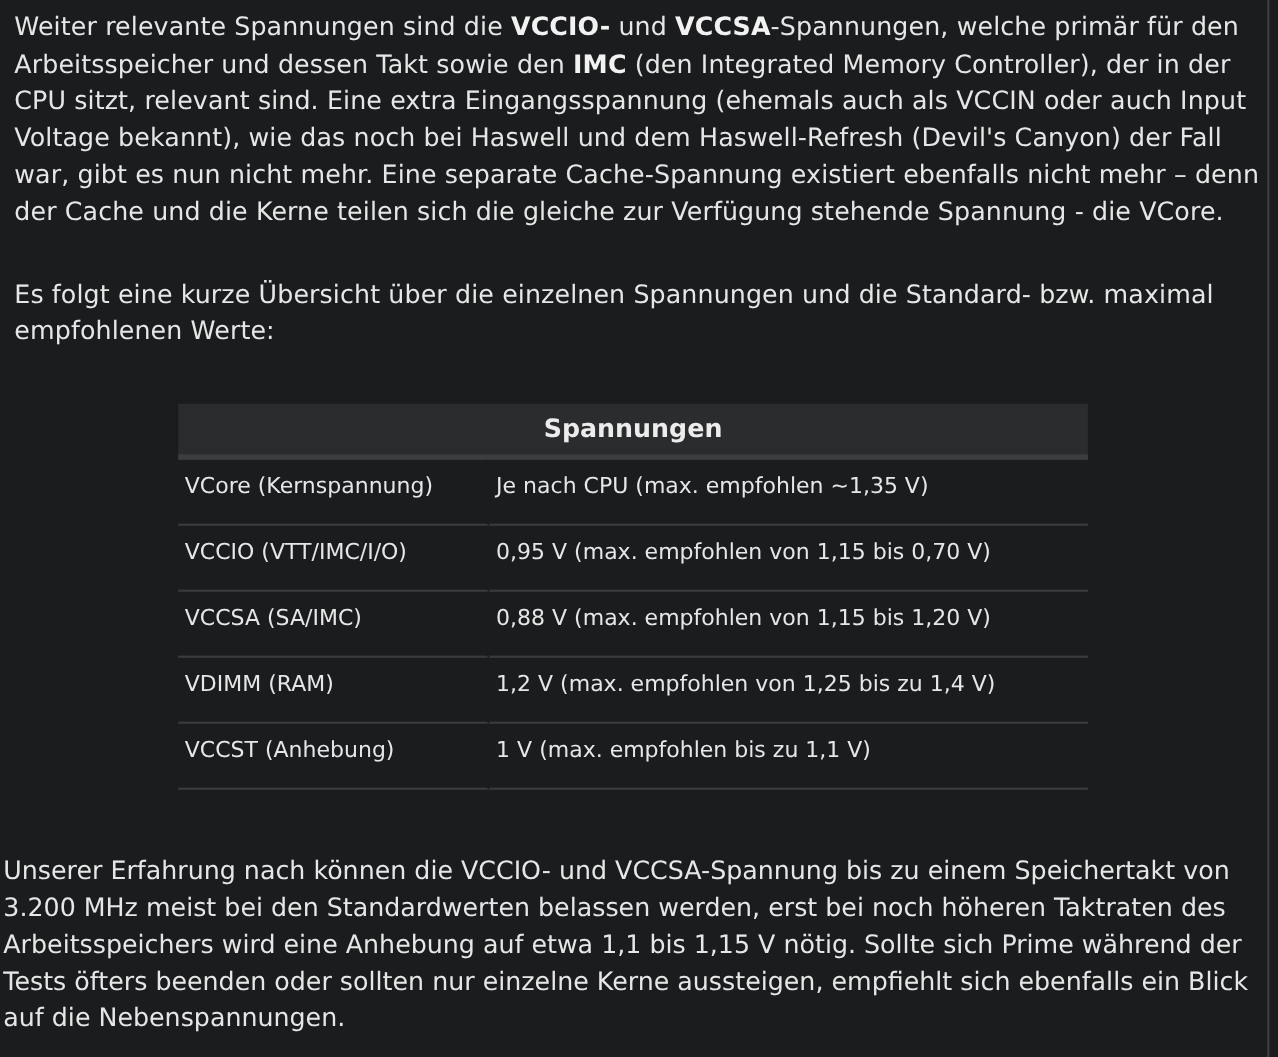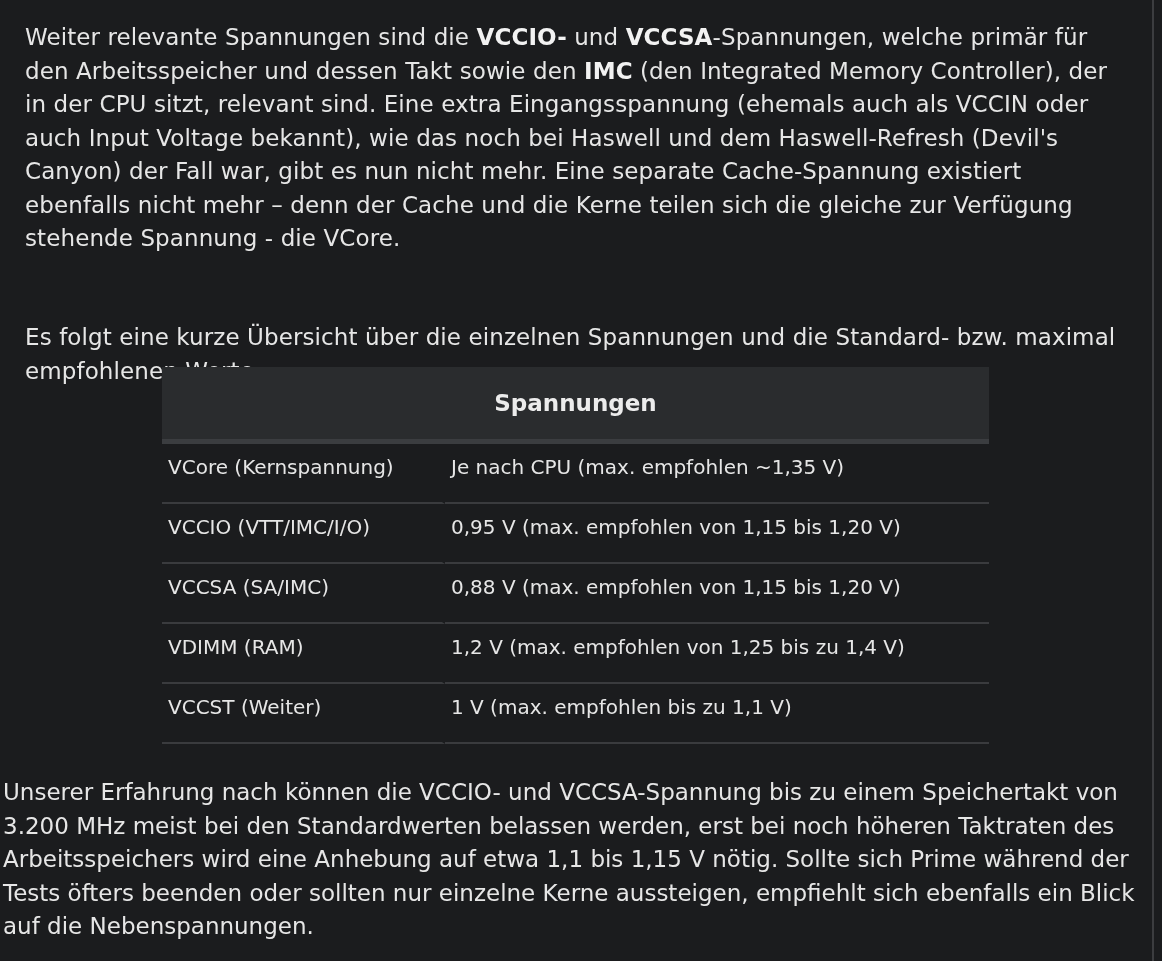--- a/index.html
+++ b/index.html
@@ -18,21 +18,21 @@
     .content {
       position: absolute;
       left: 9px;
       top: 5px;
       width: 1140px;
       font-size: 23px;
       line-height: 33.5px;
       letter-spacing: 0.1px;
     }
     .content p {
-      margin: 16px;
+      margin: 4px;
     }
     .gap {
       height: 33.5px;
     }
     .content b {
       font-weight: bold;
       color: #f2f2f2;
     }
     .vline {
       position: absolute;
@@ -48,21 +48,21 @@
       top: 367px;
       width: 827px;
       border-collapse: separate;
       border-spacing: 0;
       font-size: 20px;
       color: #e6e6e6;
     }
     table.volt th {
       background: #2a2c2e;
       height: 40px;
-      padding: 16px;
+      padding: 3px;
       font-size: 23px;
       font-weight: bold;
       text-align: center;
       color: #ececec;
       border-bottom: 5px solid #3b3d40;
     }
     table.volt td {
       height: 46px;
       padding: 0 0 12px 6px;
       border-bottom: 2px solid #3a3b3e;
@@ -102,32 +102,32 @@
       <th colspan="2">Spannungen</th>
     </tr>
   </thead>
   <tbody>
     <tr>
       <td class="c1">VCore (Kernspannung)</td>
       <td class="c2">Je nach CPU (max. empfohlen ~1,35 V)</td>
     </tr>
     <tr>
       <td class="c1">VCCIO (VTT/IMC/I/O)</td>
-      <td class="c2">0,95 V (max. empfohlen von 1,15 bis 1,20 V)</td>
+      <td class="c2">0,95 V (max. empfohlen von 1,15 bis 0,70 V)</td>
     </tr>
     <tr>
       <td class="c1">VCCSA (SA/IMC)</td>
       <td class="c2">0,88 V (max. empfohlen von 1,15 bis 1,20 V)</td>
     </tr>
     <tr>
       <td class="c1">VDIMM (RAM)</td>
       <td class="c2">1,2 V (max. empfohlen von 1,25 bis zu 1,4 V)</td>
     </tr>
     <tr>
-      <td class="c1">VCCST (Weiter)</td>
+      <td class="c1">VCCST (Anhebung)</td>
       <td class="c2">1 V (max. empfohlen bis zu 1,1 V)</td>
     </tr>
   </tbody>
 </table>
 
 <p class="para-bottom">Unserer Erfahrung nach können die VCCIO- und VCCSA-Spannung bis zu einem Speichertakt von 3.200 MHz meist bei den Standardwerten belassen werden, erst bei noch höheren Taktraten des Arbeitsspeichers wird eine Anhebung auf etwa 1,1 bis 1,15 V nötig. Sollte sich Prime während der Tests öfters beenden oder sollten nur einzelne Kerne aussteigen, empfiehlt sich ebenfalls ein Blick auf die Nebenspannungen.</p>
 
 <div class="vline"></div>
 
 </body></html>

